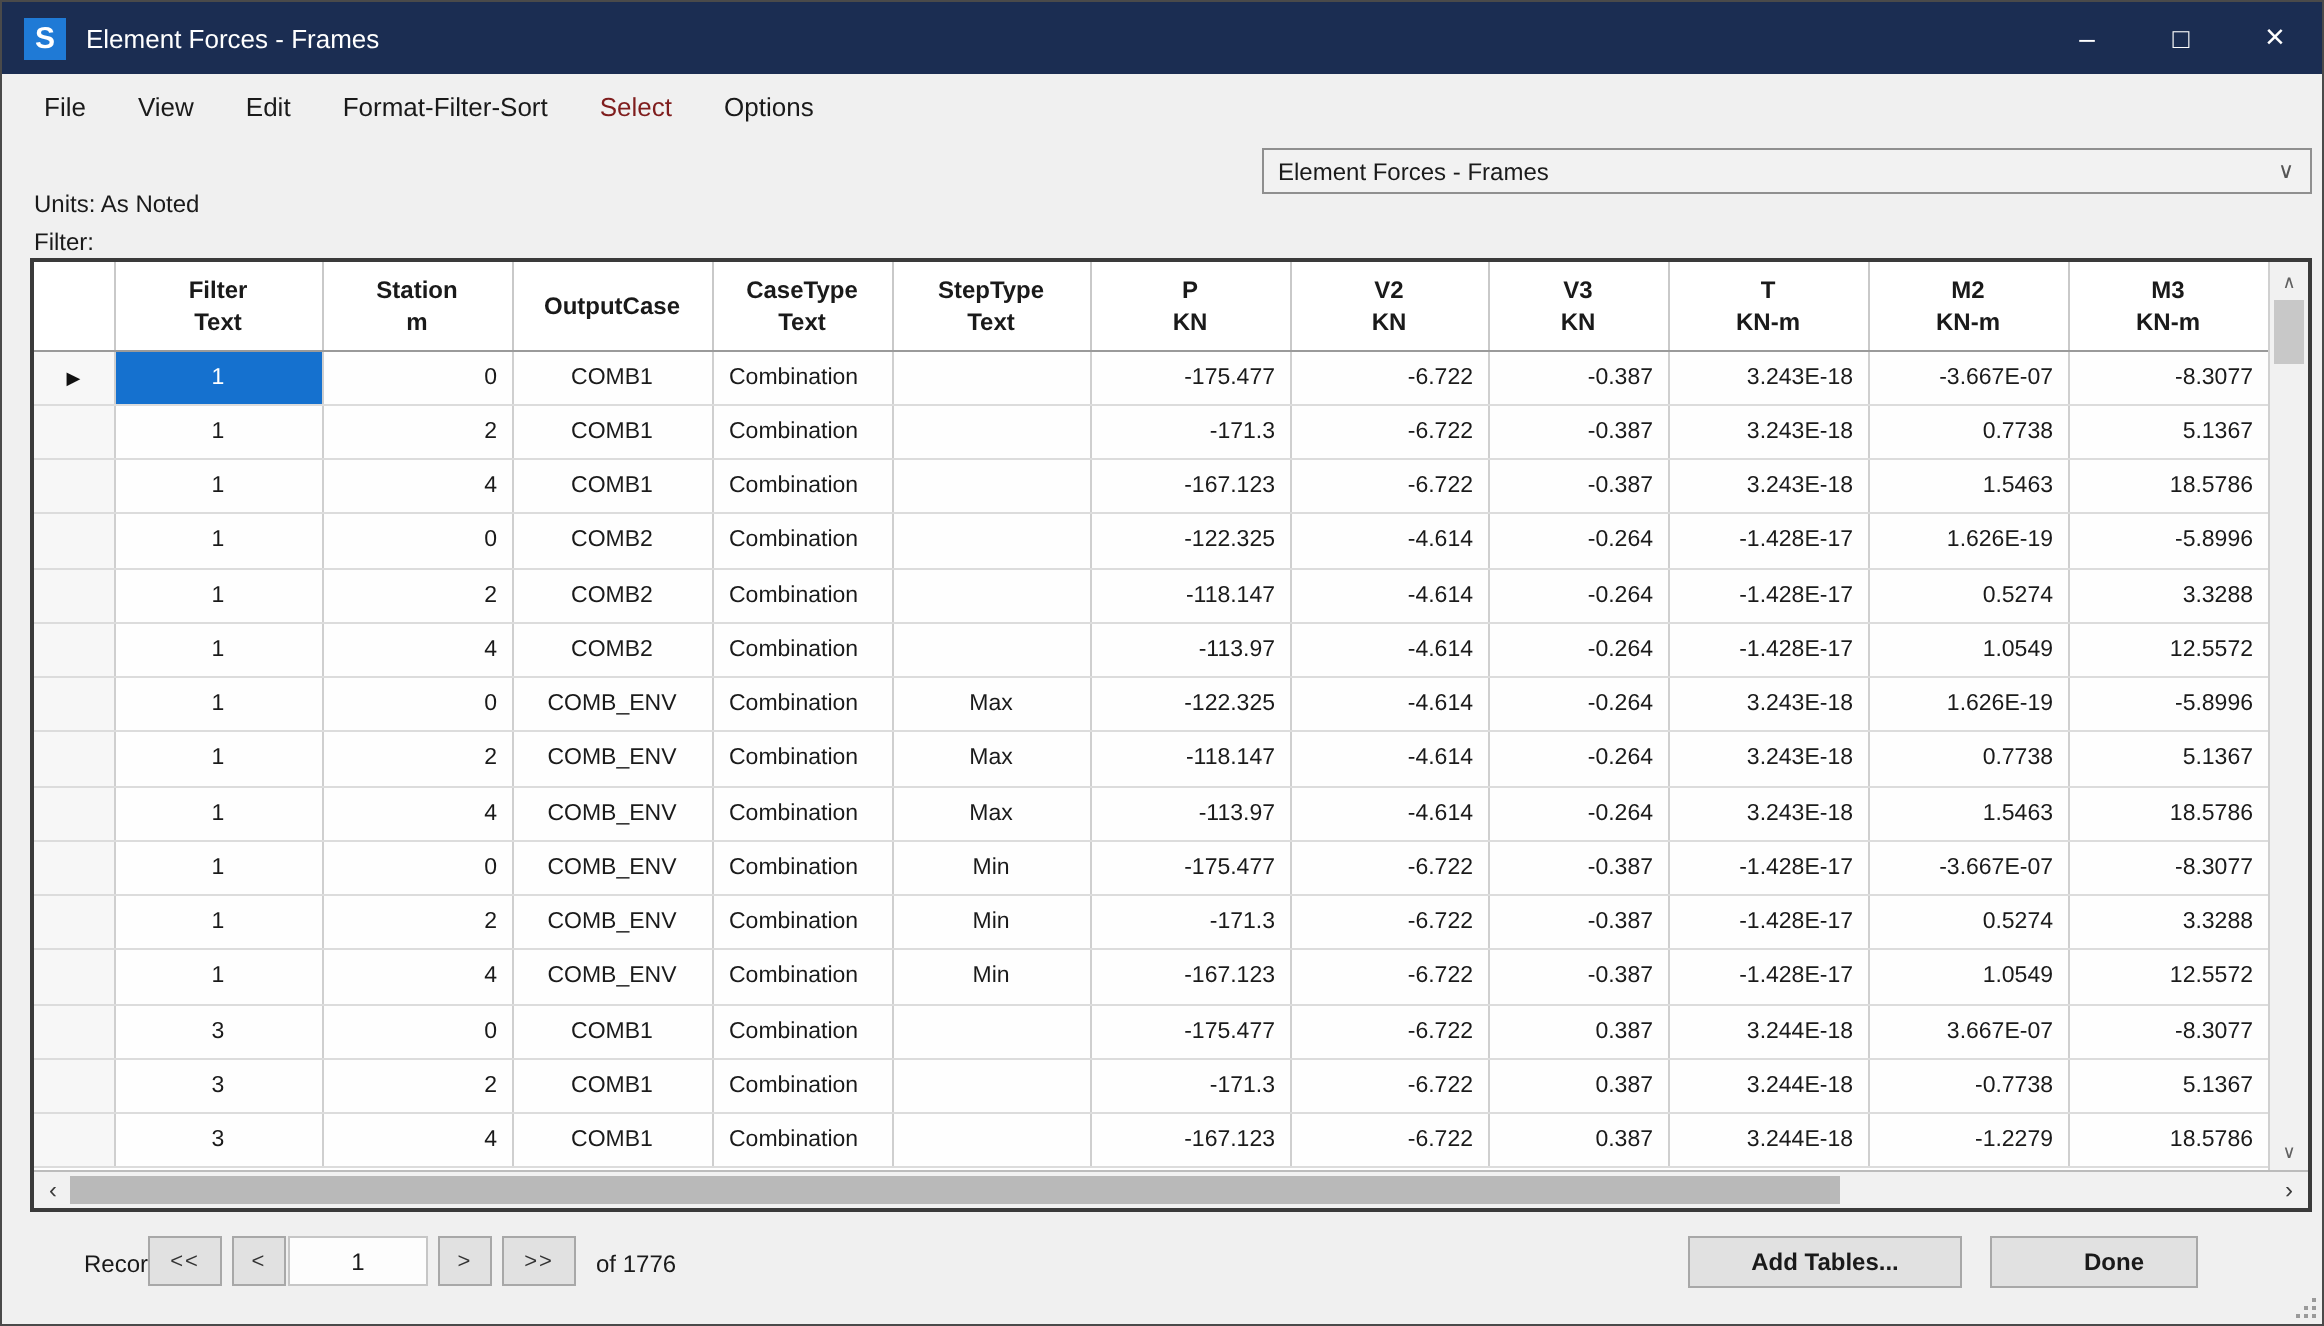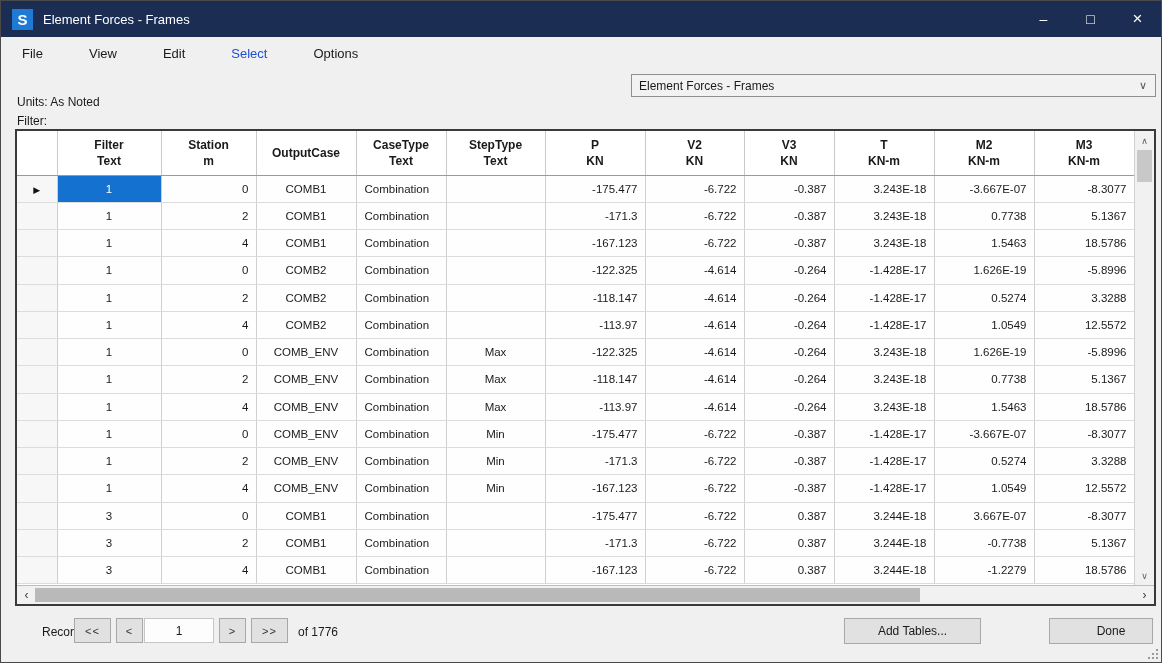--- a/index.html
+++ b/index.html
@@ -22,24 +22,24 @@
   .title-text { color:#ffffff; font-size:13px; margin-left:10px; }
   .win-controls { margin-left:auto; display:flex; height:100%; }
   .win-btn {
     width:47px; height:100%; display:flex; align-items:center; justify-content:center;
     color:#ffffff; font-size:14px; cursor:default;
   }
   .win-btn.close { font-size:17px; }
   
   .menubar {
     position:absolute; top:38px; left:8px; height:30px;
-    display:flex; align-items:center; font-size:13px; color:#1a1a1a;gap:20px;
+    display:flex; align-items:center; font-size:13px; color:#1a1a1a;
   }
   .menu-item { padding:0 13px; line-height:30px; }
-  .menu-item.disabled { color:#1d4ed8; }
+  .menu-item.disabled { color:#7f1d1d; }
   
   .info-line { position:absolute; font-size:12px; color:#1a1a1a;margin-top:16px; }
   #units-line { top:78px; left:16px; }
   #filter-line { top:97px; left:16px; }
   
   .dropdown {
     position:absolute; top:73px; left:630px; width:525px; height:23px;
     background:#f2f2f2; border:1px solid #8f8f8f;
     display:flex; align-items:center; font-size:12px; color:#1a1a1a;
   }
@@ -117,24 +117,24 @@
   #btn-next  { left:218px; width:27px; }
   #btn-last  { left:250px; width:37px; }
   .rec-input {
     position:absolute; left:143px; top:5px; width:70px; height:25px;
     background:#fdfdfd; border:1px solid #c6c6c6; text-align:center; font-size:12px;
     font-family:"Liberation Sans", sans-serif; color:#1a1a1a;
   }
   .rec-of { position:absolute; left:297px; top:12px;text-align:center; }
   .cmd-btn {
     position:absolute; top:5px; height:26px; background:#e1e1e1; border:1px solid #a8a8a8;
-    display:flex; align-items:center; justify-content:center; font-size:12px; color:#1a1a1a;
+    display:flex; align-items:center; justify-content:center; font-size:12px; color:#1a1a1a;font-weight:bold;
   }
   #btn-add-tables { left:843px; width:137px; }
-  #btn-done { left:1048px; width:104px;padding-left:20px; }
+  #btn-done { left:994px; width:104px;padding-left:20px; }
   
   .resize-grip { position:absolute; right:3px; bottom:3px; width:12px; height:12px; }
   .resize-grip i {
     position:absolute; width:2px; height:2px; background:#9a9a9a;
     box-shadow:none; display:block;
   }
   .resize-grip i:nth-child(1){ right:0; bottom:0; }
   .resize-grip i:nth-child(2){ right:4px; bottom:0; }
   .resize-grip i:nth-child(3){ right:0; bottom:4px; }
   .resize-grip i:nth-child(4){ right:8px; bottom:0; }
@@ -153,20 +153,21 @@
       <div class="win-btn">–</div>
       <div class="win-btn">□</div>
       <div class="win-btn close">×</div>
     </div>
   </div>
 
   <div class="menubar">
       <span class="menu-item">File</span>
       <span class="menu-item">View</span>
       <span class="menu-item">Edit</span>
+      <span class="menu-item">Format-Filter-Sort</span>
       <span class="menu-item disabled">Select</span>
       <span class="menu-item">Options</span>
     </div>
 
   <div class="info-line" id="units-line">
     <span>Units:</span>
     <span>As Noted</span>
   </div>
   <div class="info-line" id="filter-line">
     <span>Filter:</span>

